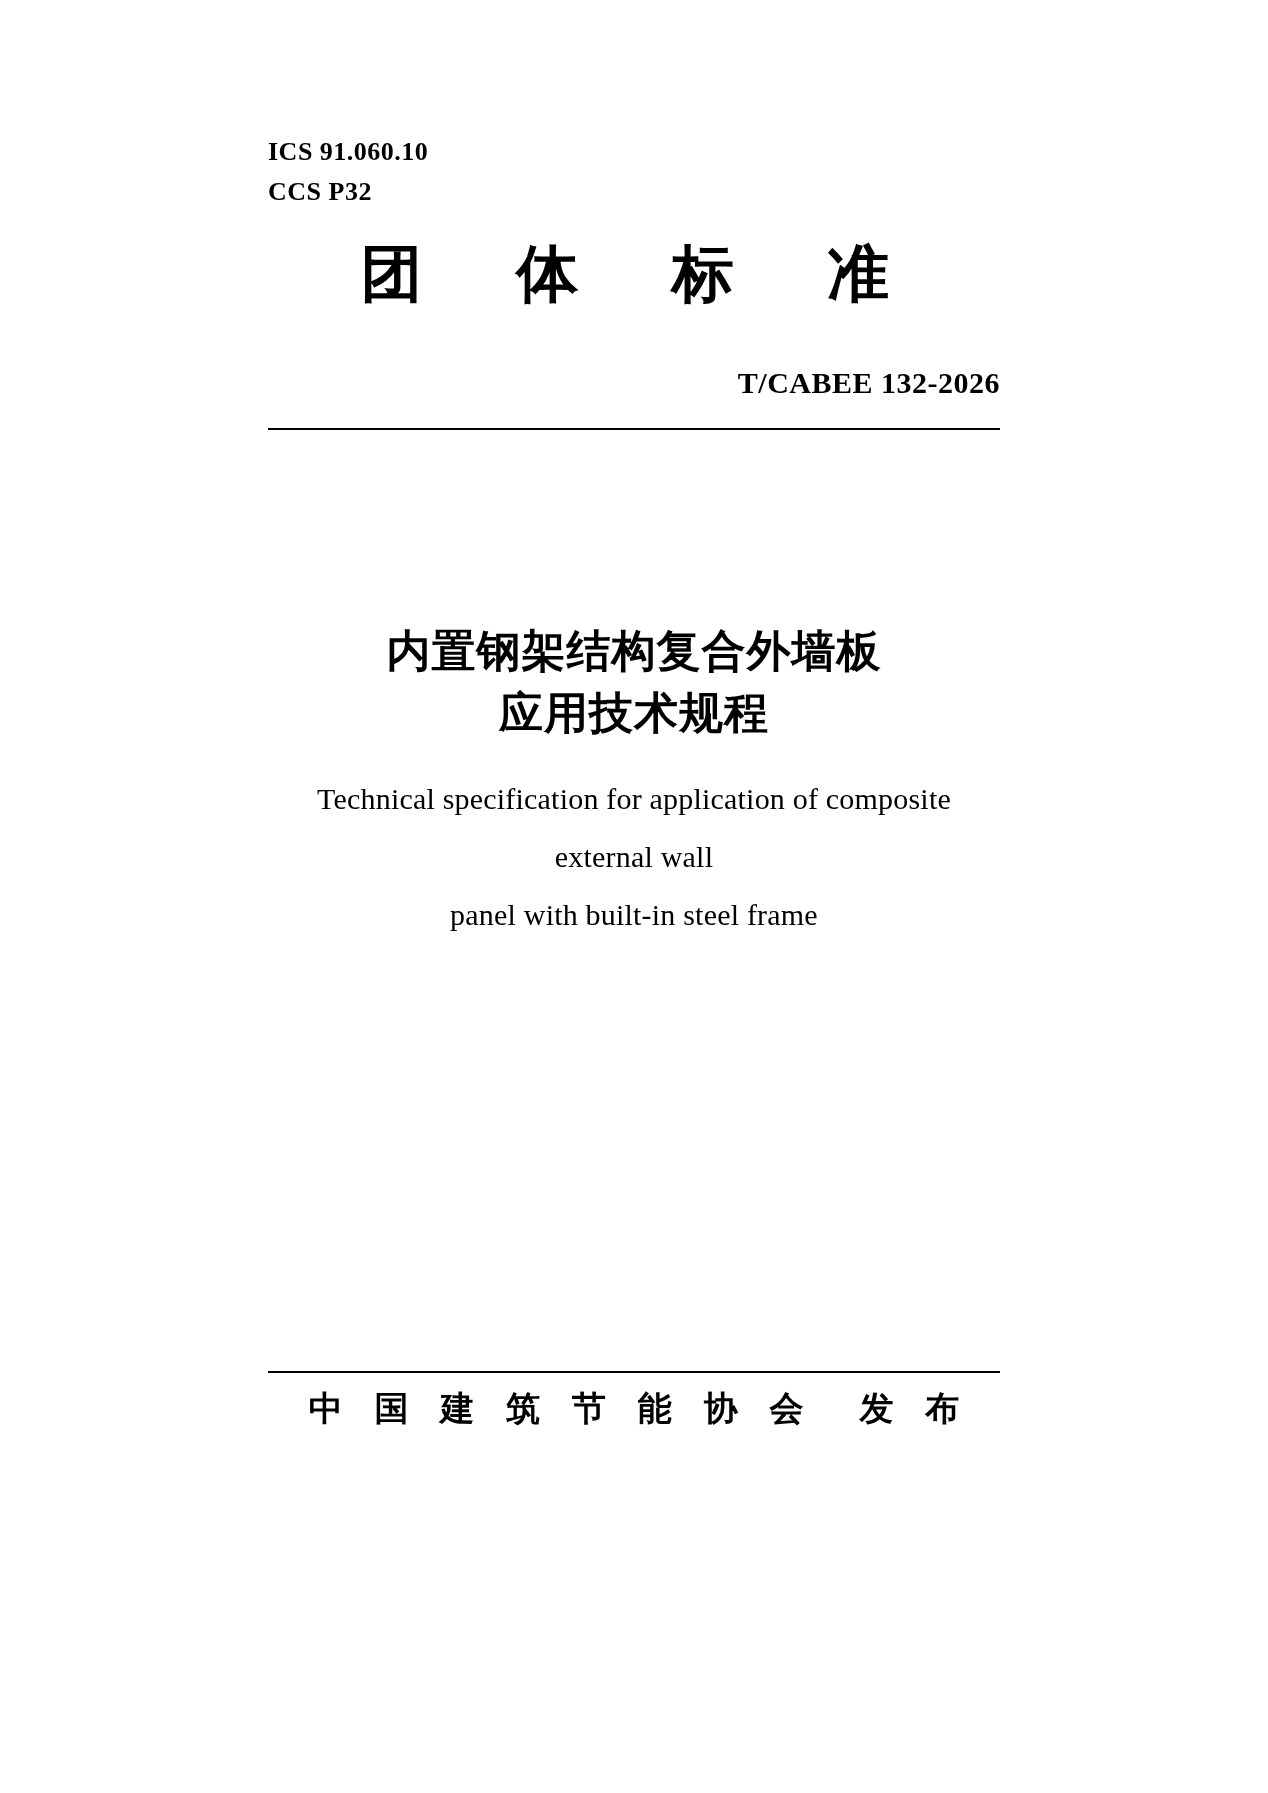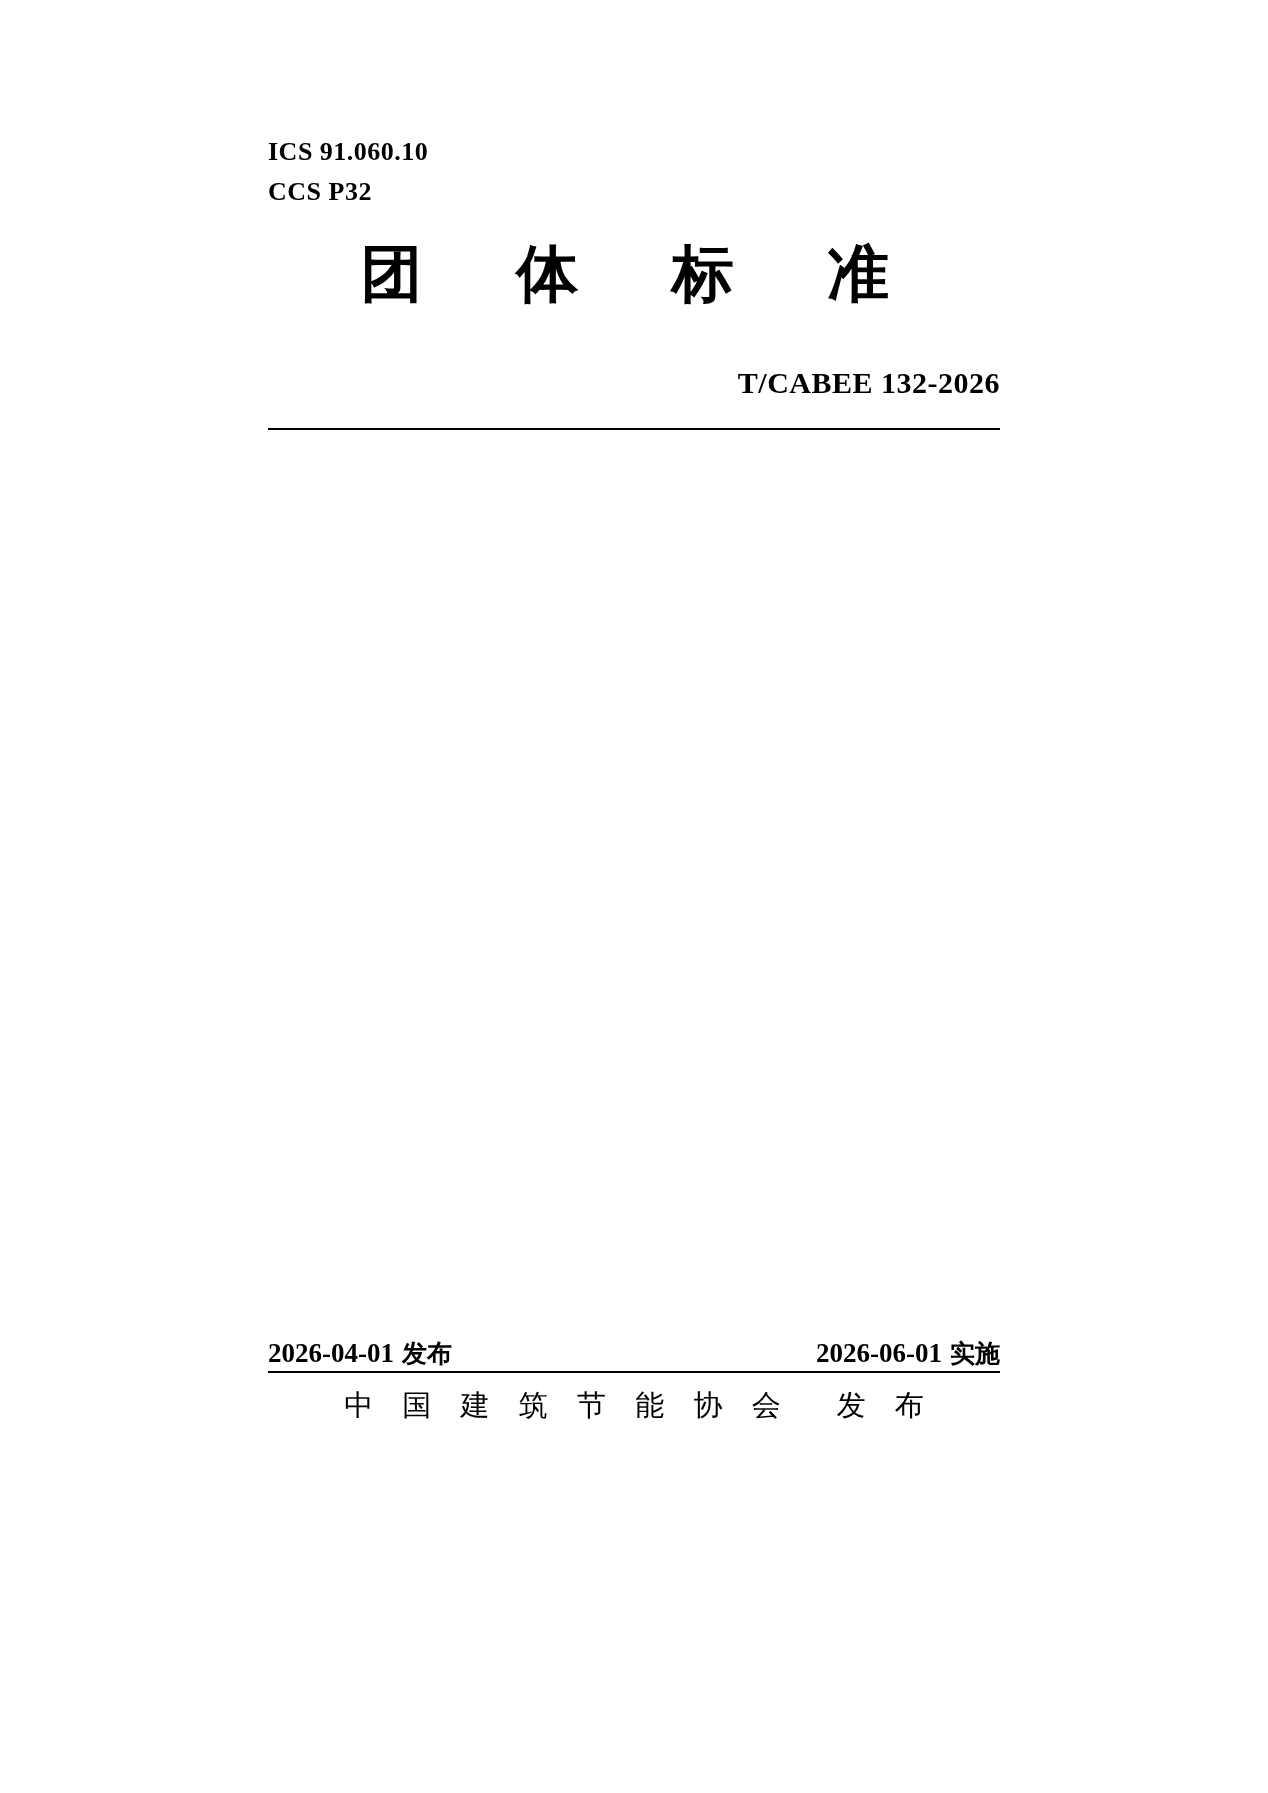--- a/index.html
+++ b/index.html
@@ -131,22 +131,22 @@
     height: 0;
     border-top: 2px solid #000;
   }
   .issuer {
     position: absolute;
     left: 0;
     right: 0;
     top: 1386px;
     text-align: center;
     font-family: "DejaVu Sans", sans-serif;
-    font-weight: normal;
-    font-size: 29px;
+    font-weight: bold;
+    font-size: 34px;
     letter-spacing: 10px;
     text-indent: 10px;
   }
   .issuer .gap {
     display: inline-block;
     width: 46px;
   }
 </style>
 </head>
 <body>
@@ -158,29 +158,27 @@
       <div class="code-line">ICS 91.060.10</div>
       <div class="code-line">CCS P32</div>
     </div>
 
     <div class="big-title">团 体 标 准</div>
 
     <div class="std-number">T/CABEE 132-2026</div>
 
     <div class="header-rule"></div>
 
+    <div class="title-block">
+      <div class="cn-title">内置钢架结构复合外墙板</div>
+      <div class="cn-title">应用技术规程</div>
+      <div class="en-title">Technical specification for application of composite external wall</div>
+      <div class="en-title" style="margin-top:0;">panel with built-in steel frame</div>
+    </div>
 
-    <div class="footer-dates">
-      <div class="date-left">
-        <span>2026-04-01</span><span class="cn">发布</span>
-      </div>
-      <div class="date-right">
-        <span>2026-06-01</span><span class="cn">实施</span>
-      </div>
-    </div>
 
     <div class="footer-rule"></div>
 
     <div class="issuer">
       <span>中 国 建 筑 节 能 协 会</span><span class="gap"></span><span>发 布</span>
     </div>
 
   </div>
 </div>
 

